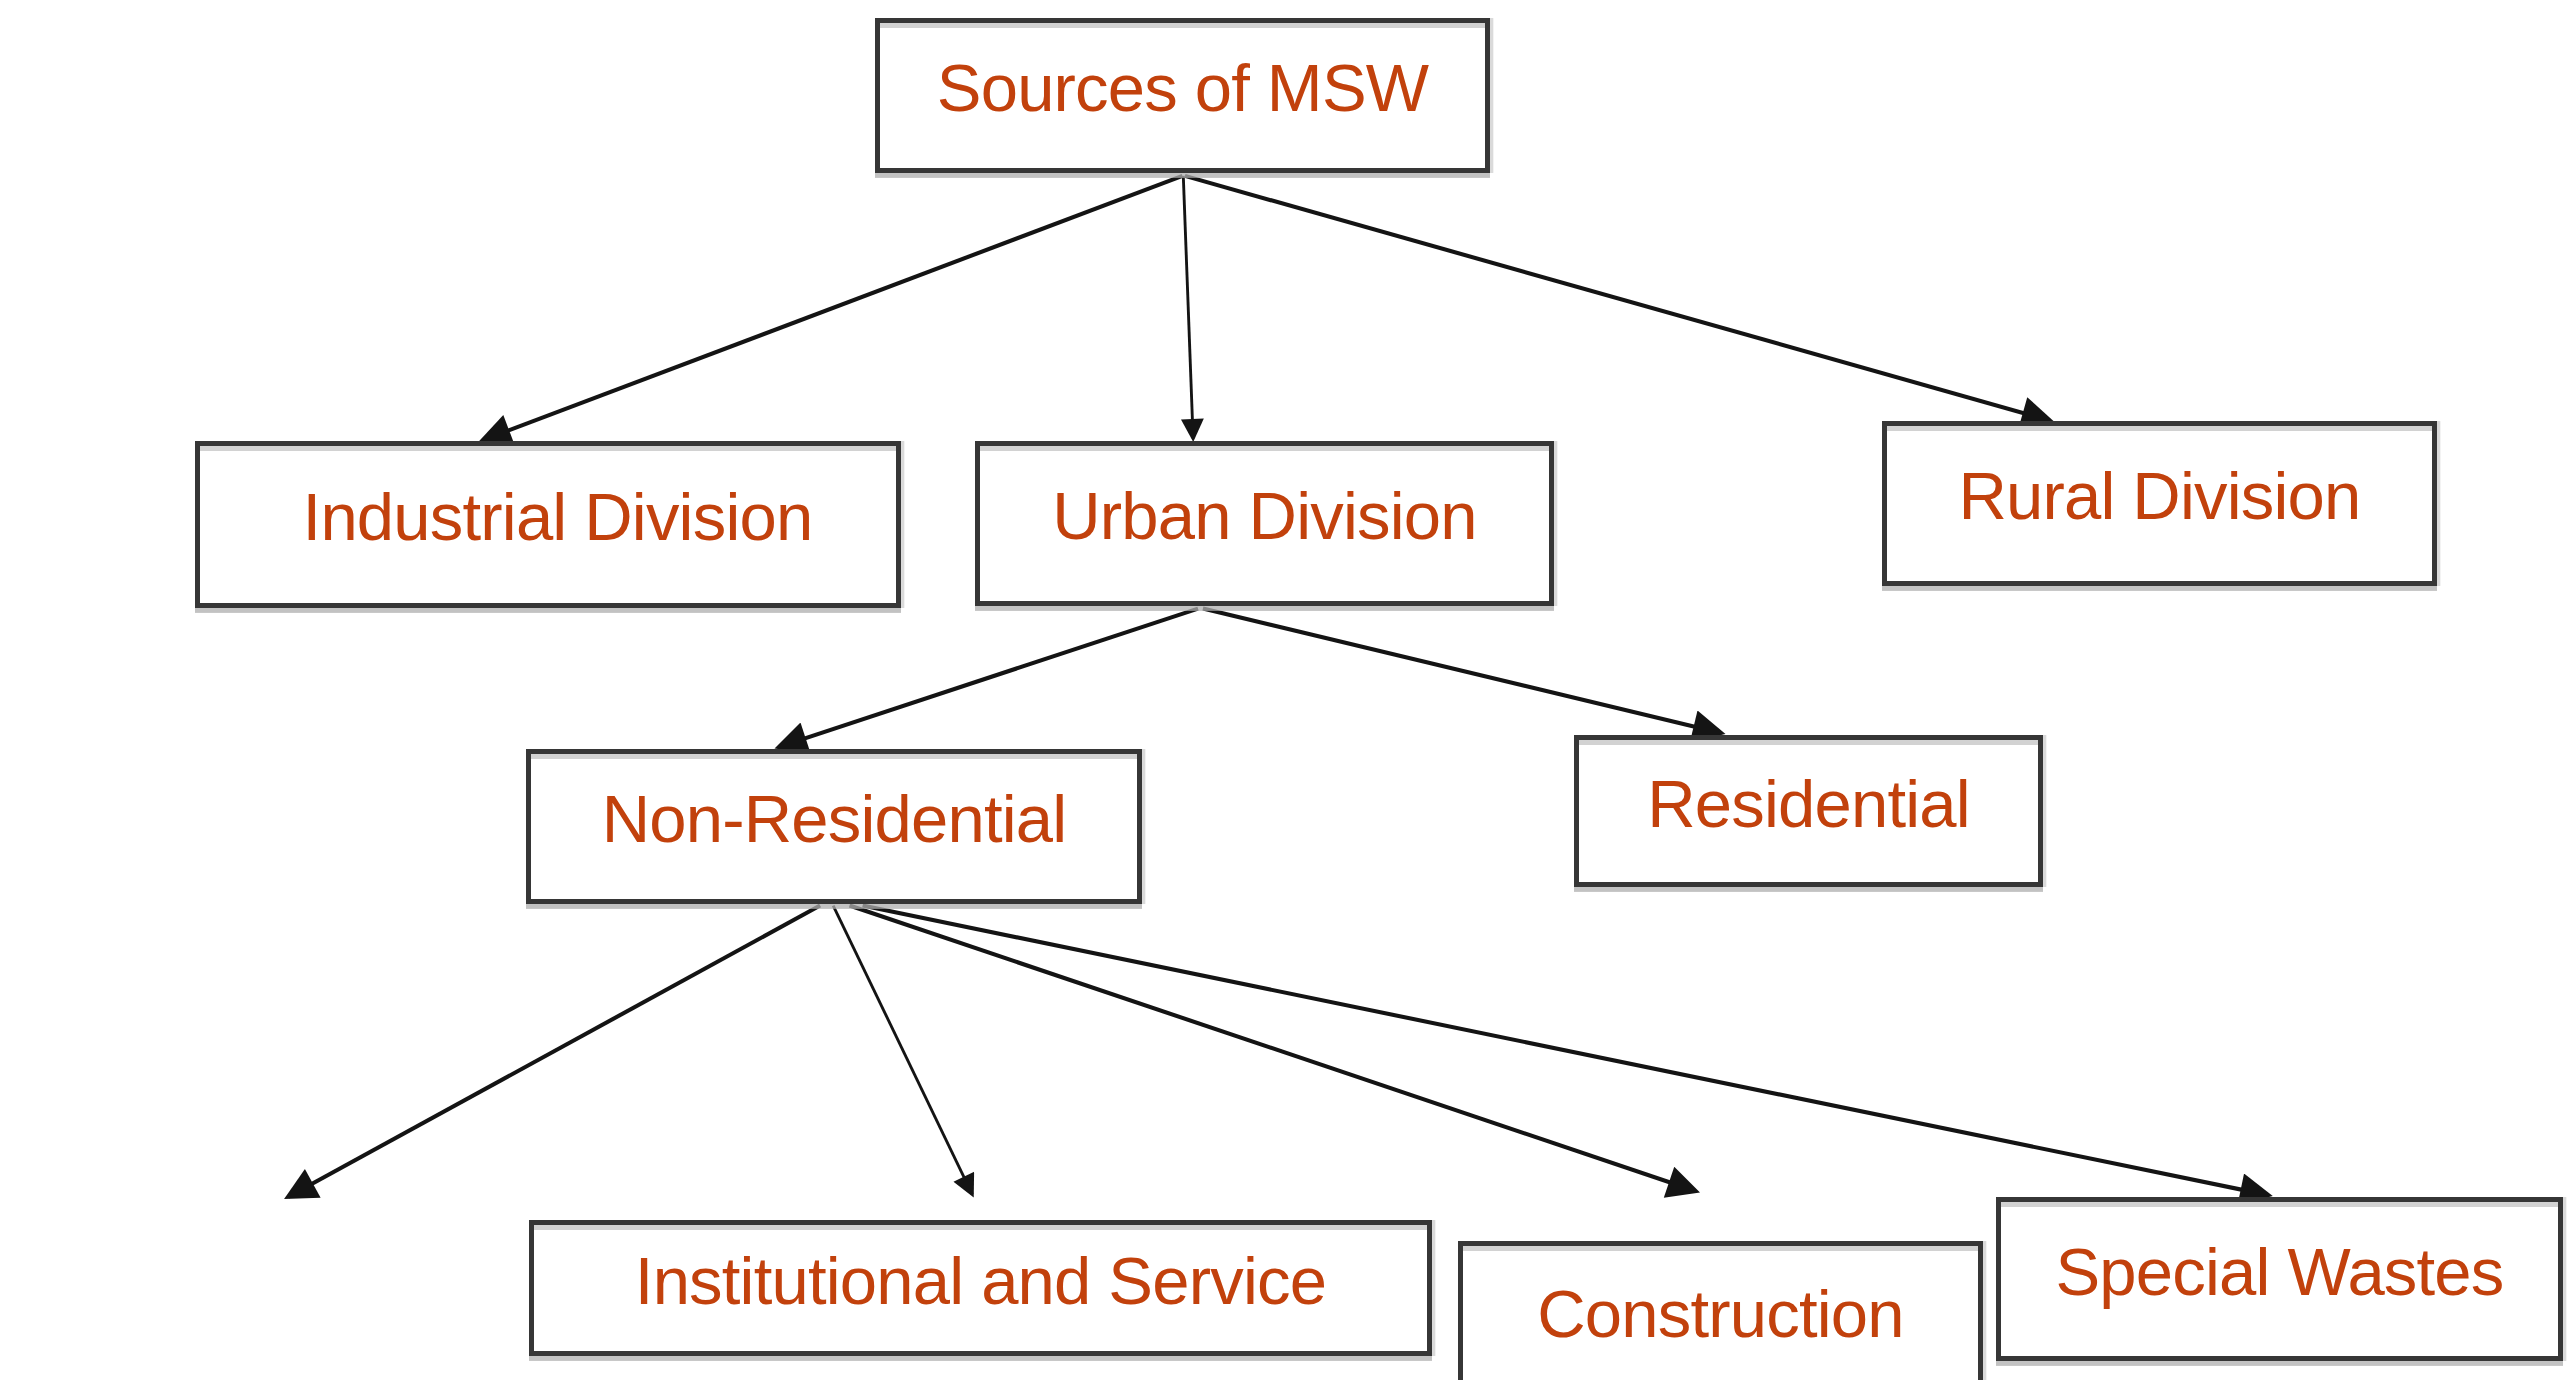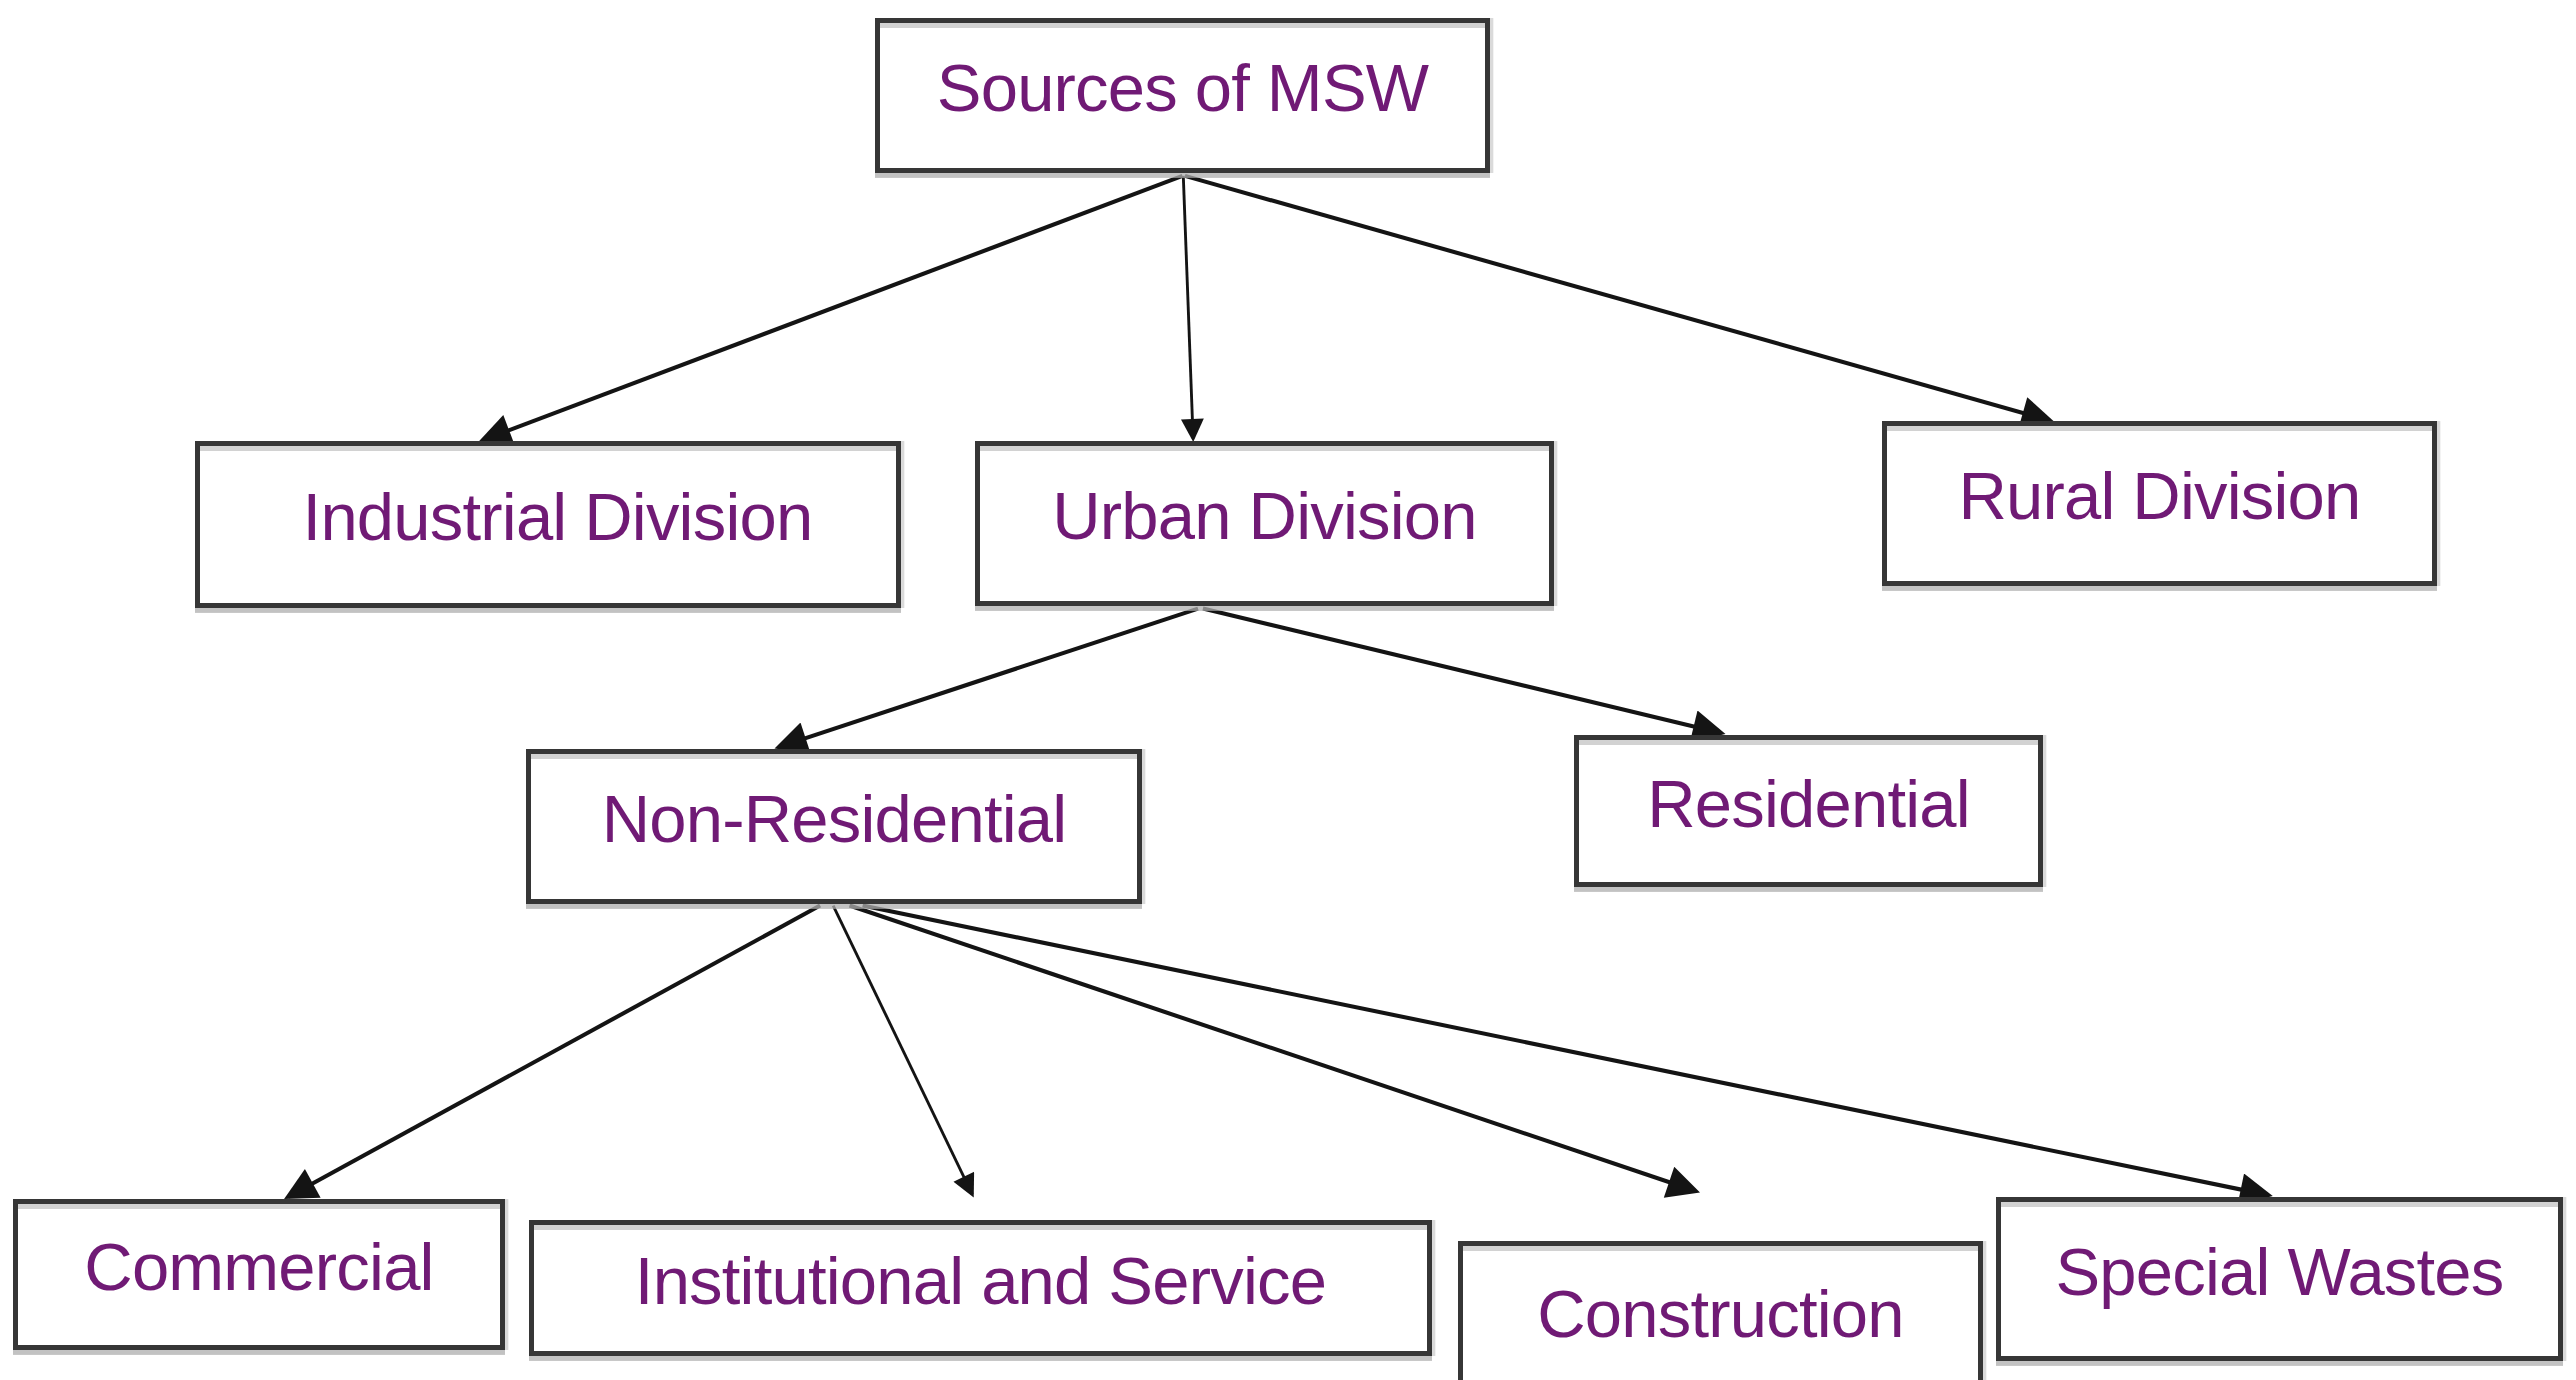--- a/index.html
+++ b/index.html
@@ -31,21 +31,21 @@
   .edge.thin { stroke-width: 3.5; }
   .node {
     position: absolute;
     box-sizing: border-box;
     display: flex;
     align-items: center;
     justify-content: center;
     background: #ffffff;
     border: 5.7px solid #363636;
     box-shadow: 0 4.9px 0 rgba(173,173,173,0.75), 3.3px 0 0 rgba(173,173,173,0.45), inset 0 4.9px 0 #d2d2d2;
-    color: #701a75;
+    color: #c2410c;
     font-size: 67px;
     letter-spacing: -0.8px;
     white-space: nowrap;
     text-align: center;
   }
   .node span { transform: translateY(-8.2px); }
 
   
   .n-sources       { left: 875px; top:   18px; width:  615px; height: 155px; }
   .n-industrial    { left:  195px; top:  441px; width:  706px; height: 167px; padding-left: 19px; }
@@ -100,23 +100,20 @@
   </div>
 
   <div class="node n-nonresidential">
     <span>Non-Residential</span>
   </div>
 
   <div class="node n-residential">
     <span>Residential</span>
   </div>
 
-  <div class="node n-commercial">
-    <span>Commercial</span>
-  </div>
 
   <div class="node n-institutional">
     <span>Institutional and Service</span>
   </div>
 
   <div class="node n-construction">
     <span>Construction</span>
   </div>
 
   <div class="node n-special">

